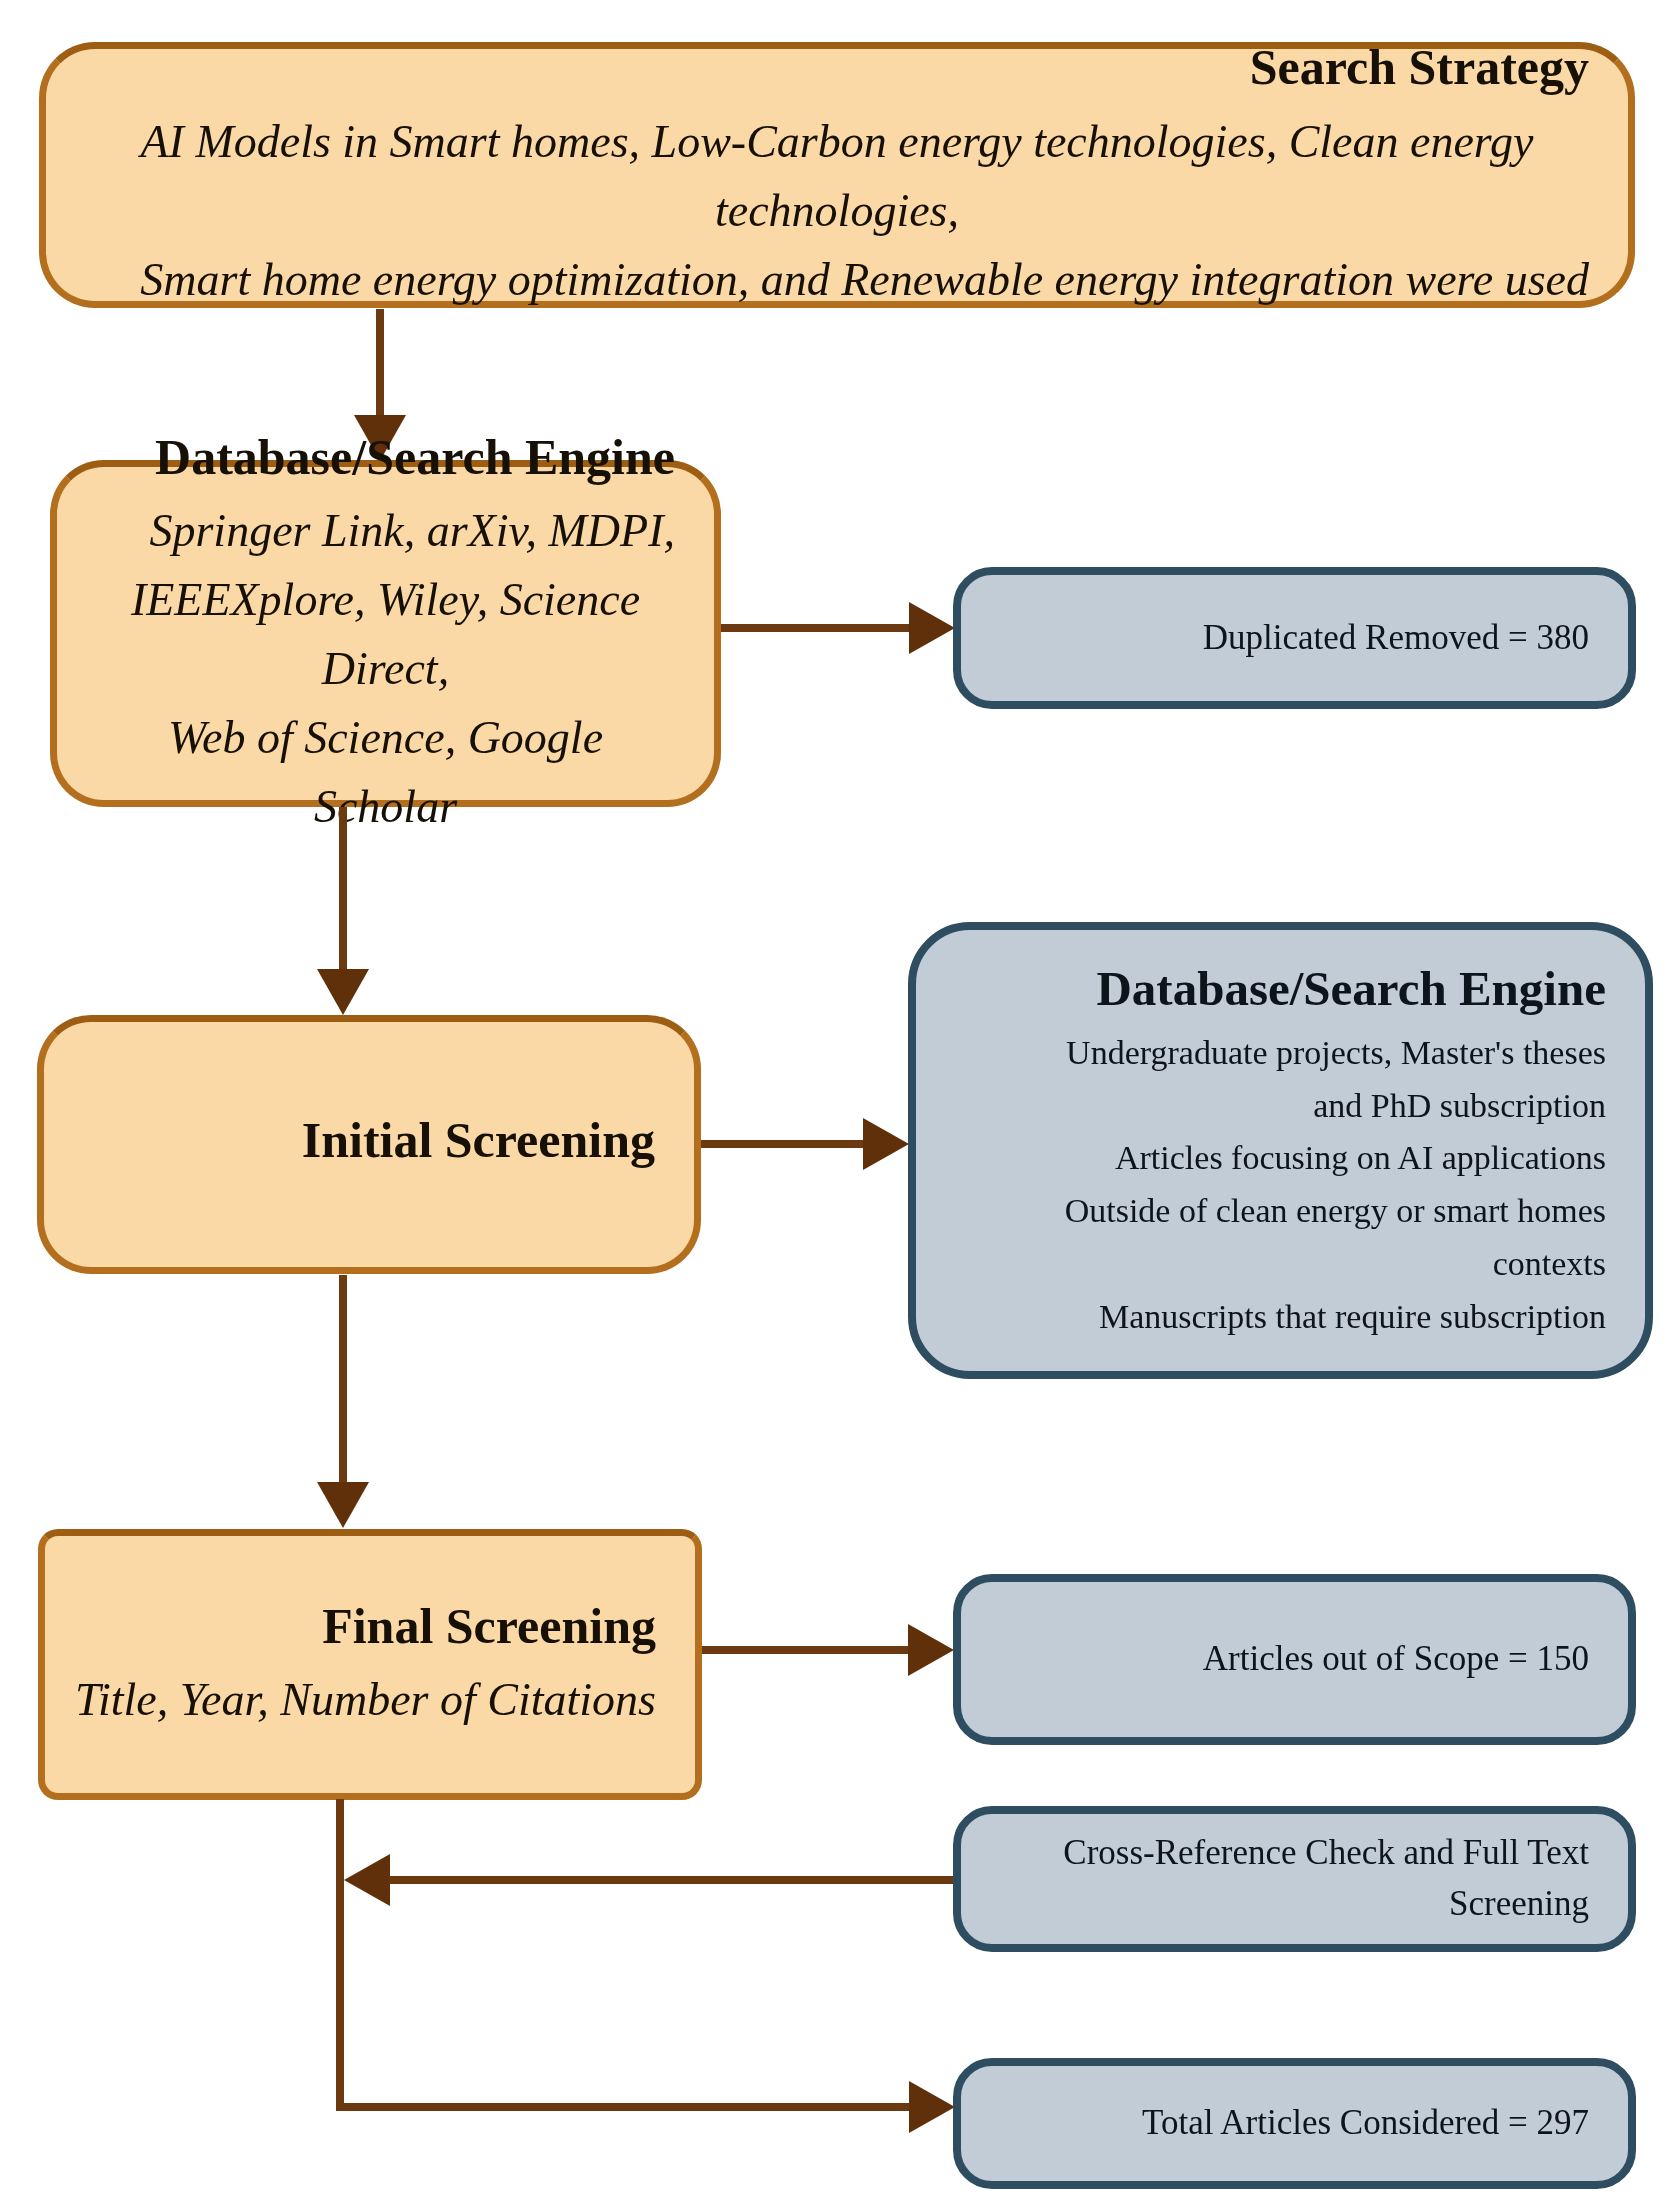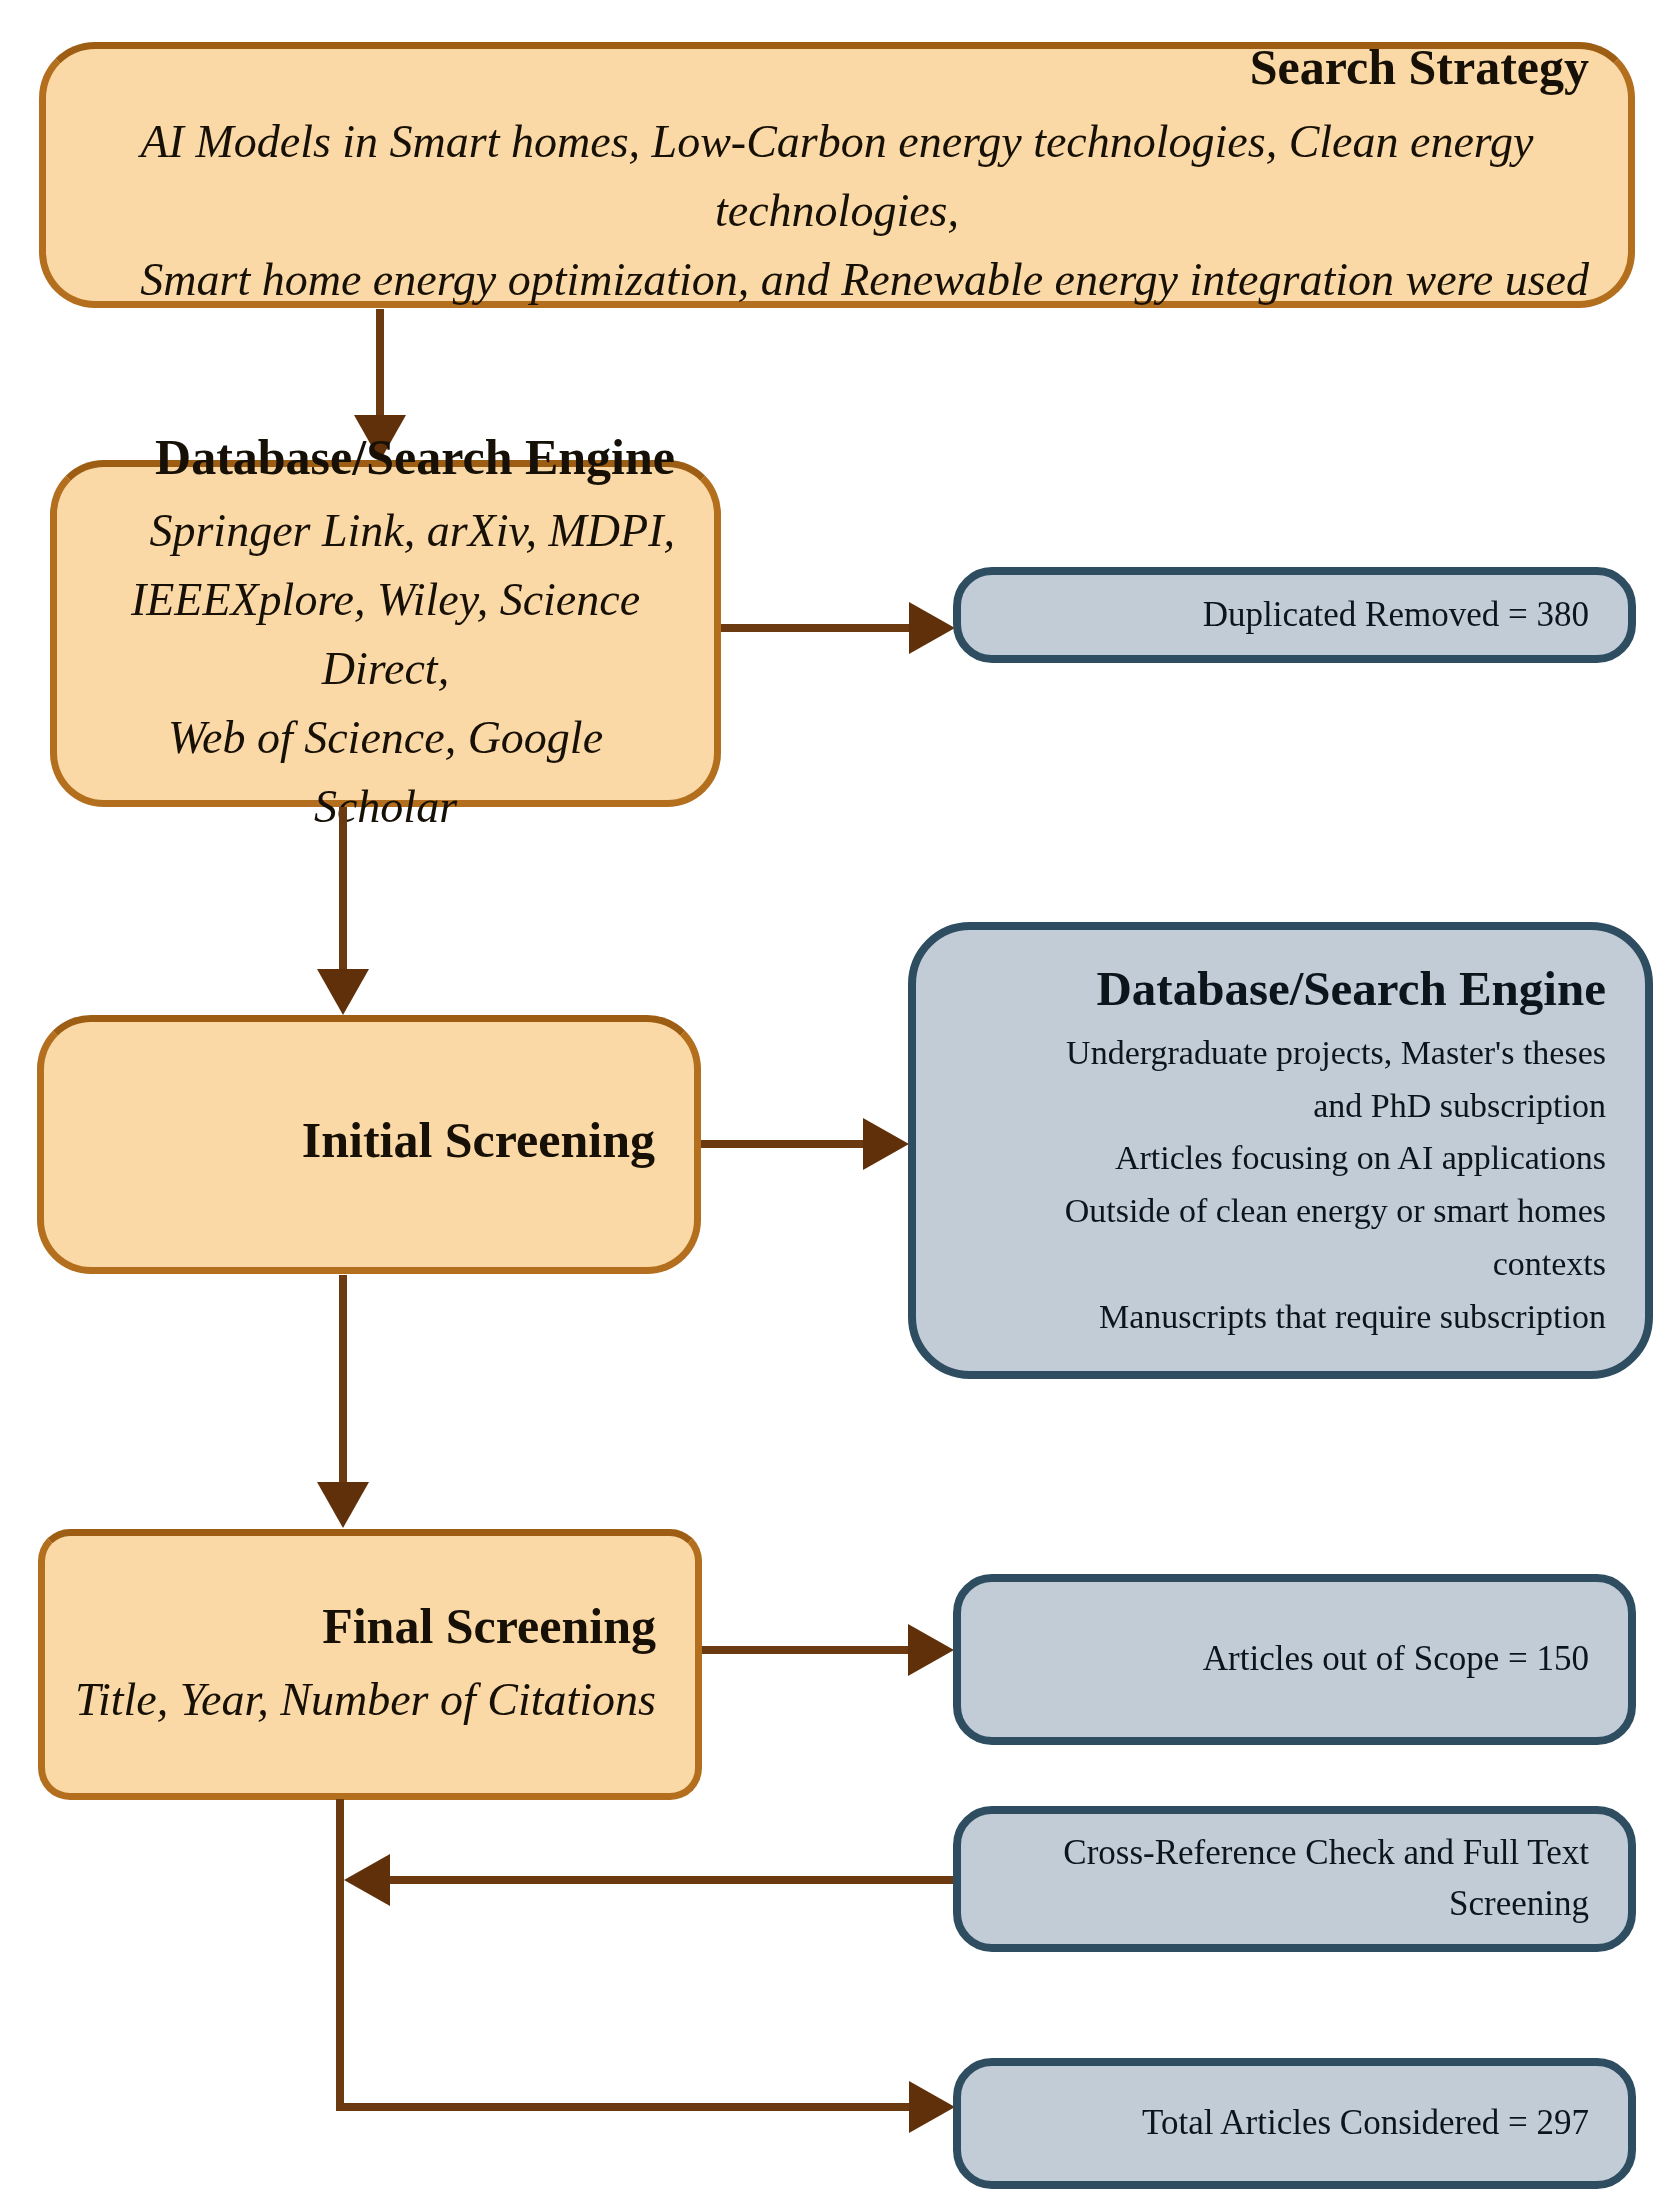--- a/index.html
+++ b/index.html
@@ -100,21 +100,21 @@
     <div class="body-line">Springer Link, arXiv, MDPI,</div>
     <div class="body-line">IEEEXplore, Wiley, Science Direct,</div>
     <div class="body-line">Web of Science, Google Scholar</div>
   </div>
 
   <div>
     <div class="line" style="left:721px; top:624px; width:192px; height:8px;"></div>
     <div class="head head-right" style="left:909px; top:602px;"></div>
   </div>
 
-  <div class="box blue" style="left:953px; top:567px; width:683px; height:96px;">
+  <div class="box blue" style="left:953px; top:567px; width:683px; height:142px;">
     <div class="label">Duplicated Removed = 380</div>
   </div>
 
   <div>
     <div class="line" style="left:339px; top:807px; width:8px; height:165px;"></div>
     <div class="head head-down" style="left:317px; top:969px;"></div>
   </div>
 
   <div class="box orange" style="left:37px; top:1015px; width:664px; height:259px; border-radius:54px;">
     <div class="title">Initial Screening</div>
@@ -133,21 +133,21 @@
     <div class="excl-line">Outside of clean energy or smart homes</div>
     <div class="excl-line">contexts</div>
     <div class="excl-line">Manuscripts that require subscription</div>
   </div>
 
   <div>
     <div class="line" style="left:339px; top:1275px; width:8px; height:209px;"></div>
     <div class="head head-down" style="left:317px; top:1482px;"></div>
   </div>
 
-  <div class="box orange" style="left:38px; top:1529px; width:664px; height:271px; border-radius:32px;padding-left:17px;">
+  <div class="box orange" style="left:38px; top:1529px; width:664px; height:271px; border-radius:20px;padding-left:17px;">
     <div class="title">Final Screening</div>
     <div class="body-line">Title, Year, Number of Citations</div>
   </div>
 
   <div>
     <div class="line" style="left:702px; top:1646px; width:208px; height:8px;"></div>
     <div class="head head-right" style="left:908px; top:1624px;"></div>
   </div>
 
   <div class="box blue" style="left:953px; top:1574px; width:683px; height:171px;">

